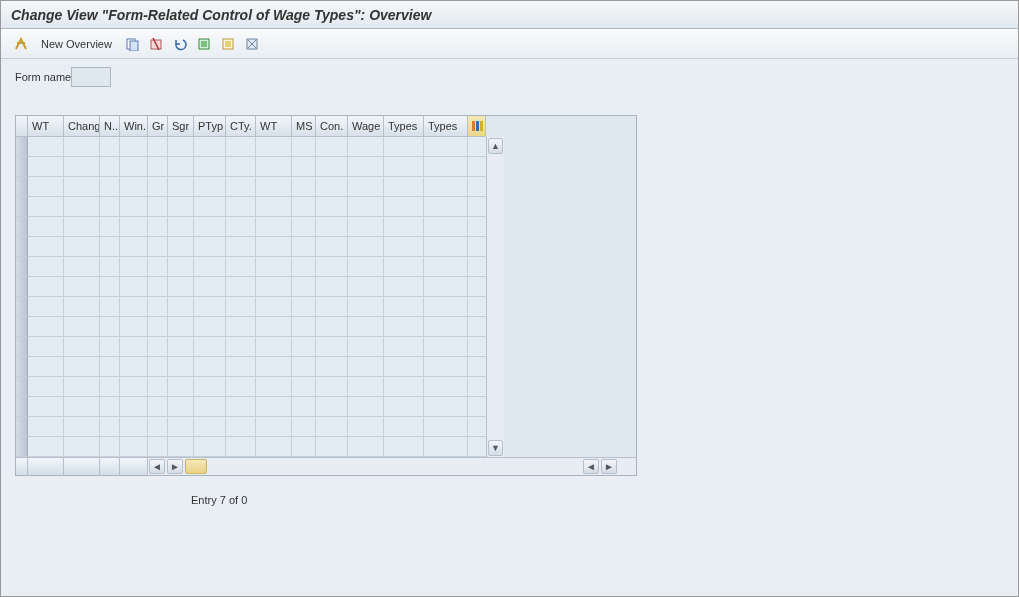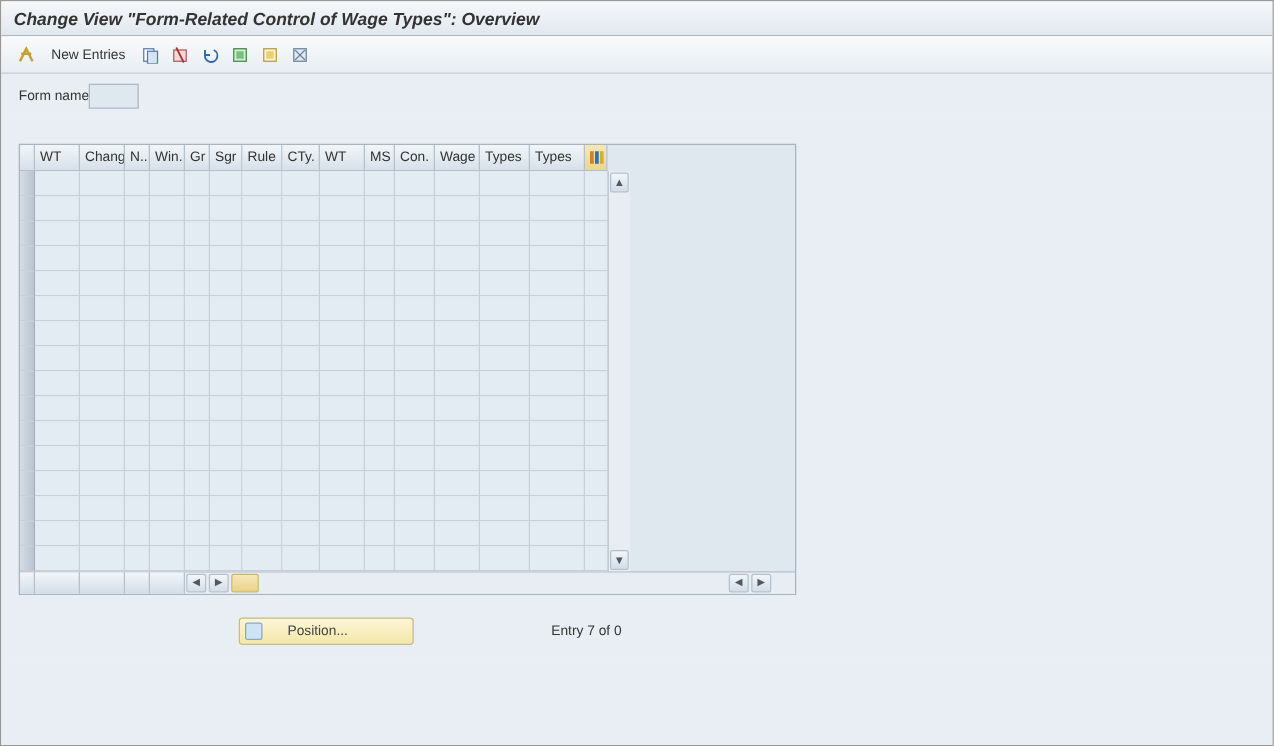--- a/index.html
+++ b/index.html
@@ -212,21 +212,21 @@
   <span>Change View "Form-Related Control of Wage Types": Overview</span>
 </div>
 
 <div class="toolbar">
   <div class="icon-btn">
     <svg width="14" height="14">
         <path d="M2 12 L7 2 L12 12" fill="none" stroke="#c8a030" stroke-width="2"></path>
         <path d="M3 6 L11 6" stroke="#c8a030" stroke-width="2"></path>
       </svg>
   </div>
-  <div class="new-entries">New Entries</div>
+  <div class="new-entries">New Overview</div>
   <div class="icon-btn">
     <svg width="14" height="14">
         <rect x="2" y="2" width="8" height="10" fill="#fff" stroke="#5a78b0"></rect>
         <rect x="5" y="4" width="8" height="10" fill="#d8e4f5" stroke="#5a78b0"></rect>
       </svg>
   </div>
   <div class="icon-btn">
     <svg width="14" height="14">
         <rect x="2" y="3" width="10" height="9" fill="#f5d8d8" stroke="#b05a5a"></rect>
         <line x1="4" y1="1" x2="10" y2="13" stroke="#b03030" stroke-width="1.5"></line>
@@ -267,21 +267,21 @@
 <div class="grid-wrap">
   <div class="grid-container">
     <div class="grid-header-row" id="gheader">
         <div class="gh gh-sel"></div>
         <div class="gh" style="width: 36px;">WT</div>
         <div class="gh" style="width: 36px;">Change</div>
         <div class="gh" style="width: 20px;">N..</div>
         <div class="gh" style="width: 28px;">Win.</div>
         <div class="gh" style="width: 20px;">Gr</div>
         <div class="gh" style="width: 26px;">Sgr</div>
-        <div class="gh" style="width: 32px;">Rule</div>
+        <div class="gh" style="width: 32px;">PTyp</div>
         <div class="gh" style="width: 30px;">CTy.</div>
         <div class="gh" style="width: 36px;">WT</div>
         <div class="gh" style="width: 24px;">MS</div>
         <div class="gh" style="width: 32px;">Con.</div>
         <div class="gh" style="width: 36px;">Wage</div>
         <div class="gh" style="width: 40px;">Types</div>
         <div class="gh" style="width: 44px;">Types</div>
         <div class="gh gh-cfg">
           <svg width="12" height="12">
             <rect x="1" y="1" width="3" height="10" fill="#d08030"></rect>
@@ -598,20 +598,16 @@
       <div class="hthumb"></div>
       <div class="htrack"></div>
       <div class="hbtn">◄</div>
       <div class="hbtn">►</div>
       <div style="width:18px"></div>
     </div>
   </div>
 </div>
 
 <div class="footer-row">
-  <div class="position-btn">
-    <span class="picon"></span>
-    <span>Position...</span>
-  </div>
   <span class="entry-text">Entry 7 of 0</span>
 </div>
 
 <div class="below-area"></div>
 
 </body></html>

